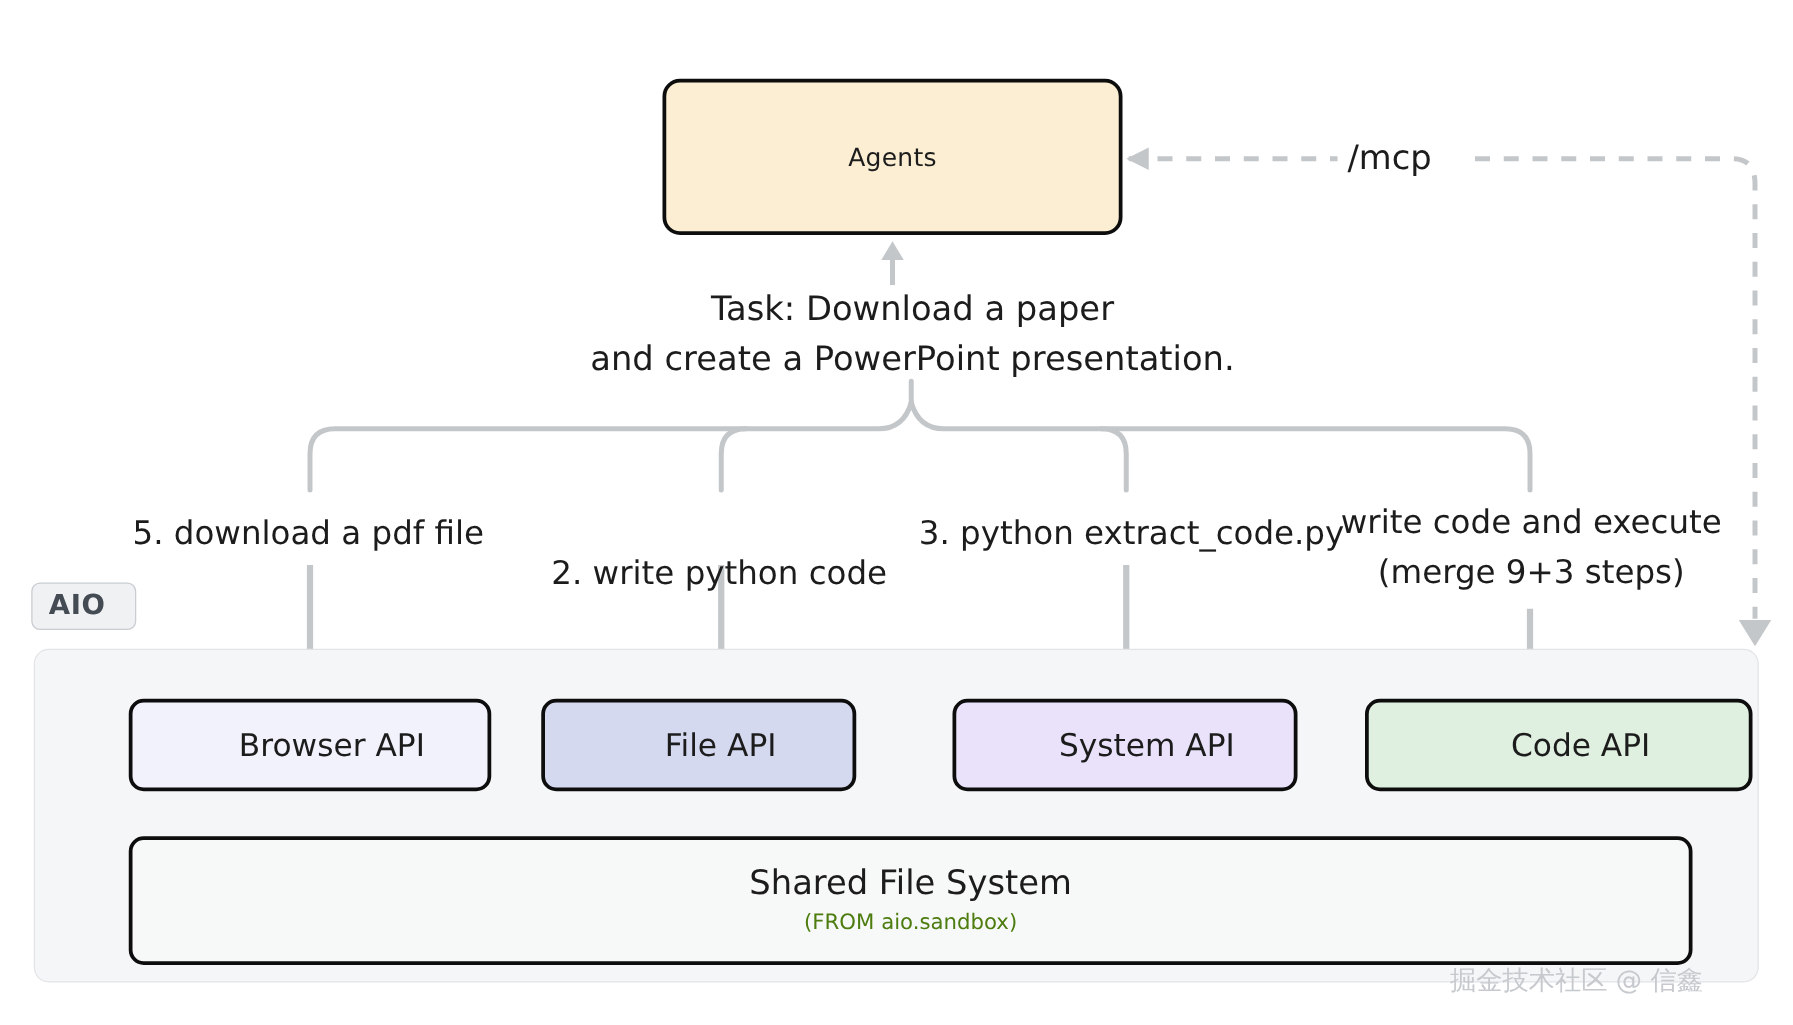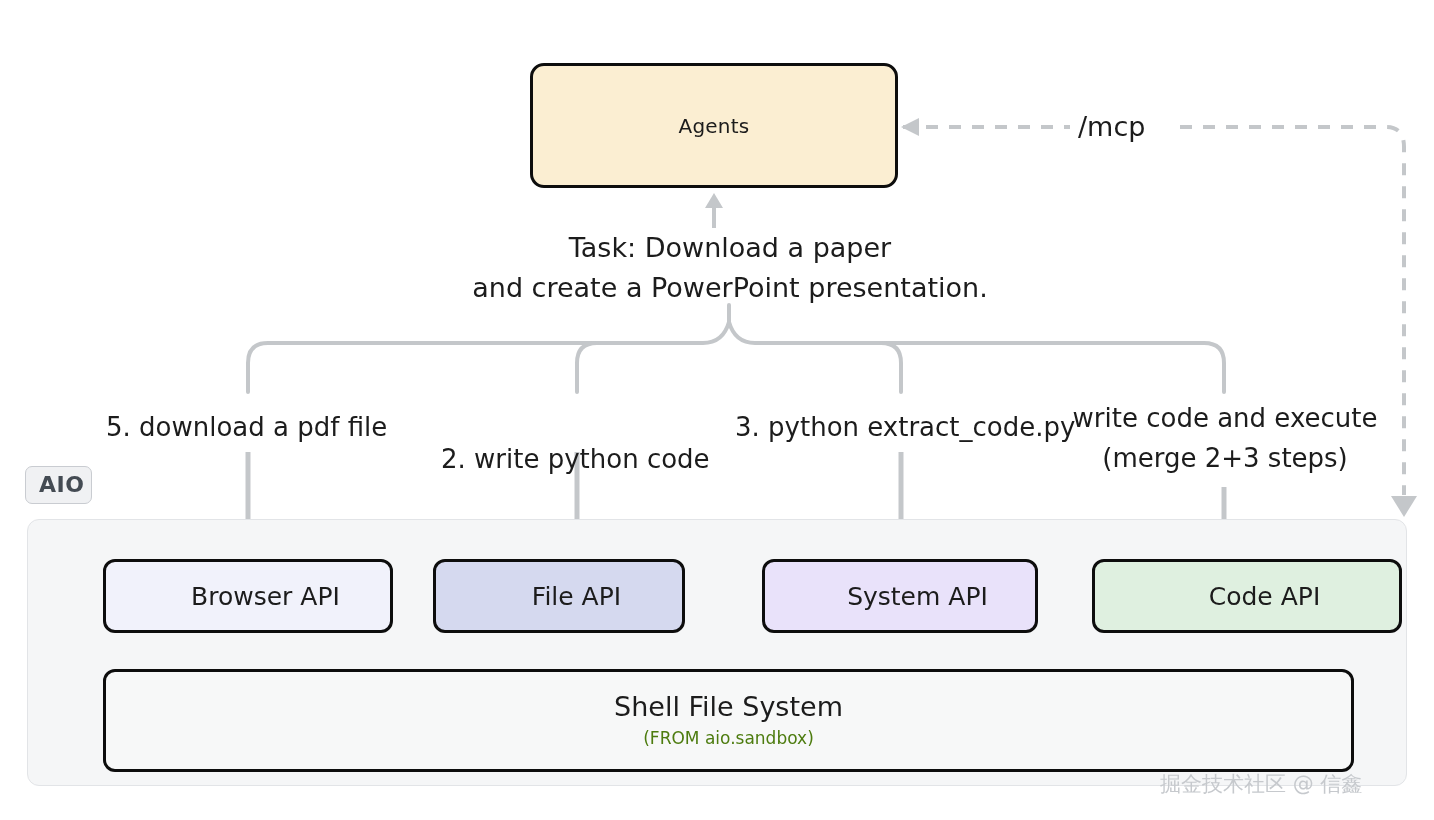--- a/index.html
+++ b/index.html
@@ -85,21 +85,21 @@
     text-align: center;
     white-space: normal;
     line-height: 40px;
   }
 
   
   #aio-badge {
     position: absolute;
     left: 25px;
     top: 466px;
-    padding: 5px 7px 6px 13px;
+    padding: 5px 24px 6px 13px;
     background: #f0f1f3;
     border: 1px solid #c9ccd1;
     border-radius: 7px;
     font-size: 22px;
     font-weight: bold;
     color: #444b53;
     letter-spacing: .5px;
   }
 
   
@@ -241,40 +241,40 @@
     <div>and create a PowerPoint presentation.</div>
   </div>
 
   <div id="mcp-label">/mcp</div>
 
   <div class="step-label" id="step-1">5. download a pdf file</div>
   <div class="step-label" id="step-2">2. write python code</div>
   <div class="step-label" id="step-3">3. python extract_code.py</div>
   <div class="step-label" id="step-4">
     <div>write code and execute</div>
-    <div>(merge 2+3 steps)</div>
+    <div>(merge 9+3 steps)</div>
   </div>
 
   <div id="aio-badge">AIO</div>
 
   <div id="aio-panel"></div>
 
   <div class="api-box" id="api-browser">
     <span>Browser API</span>
   </div>
   <div class="api-box" id="api-file">
     <span>File API</span>
   </div>
   <div class="api-box" id="api-shell">
     <span>System API</span>
   </div>
   <div class="api-box" id="api-code">
     <span>Code API</span>
   </div>
 
   <div id="sfs-box">
-    <div id="sfs-title">Shell File System</div>
+    <div id="sfs-title">Shared File System</div>
     <div id="sfs-subtitle">(FROM aio.sandbox)</div>
   </div>
 
   <div id="watermark">掘金技术社区 @ 信鑫</div>
 
 </div>
 
 </body></html>

